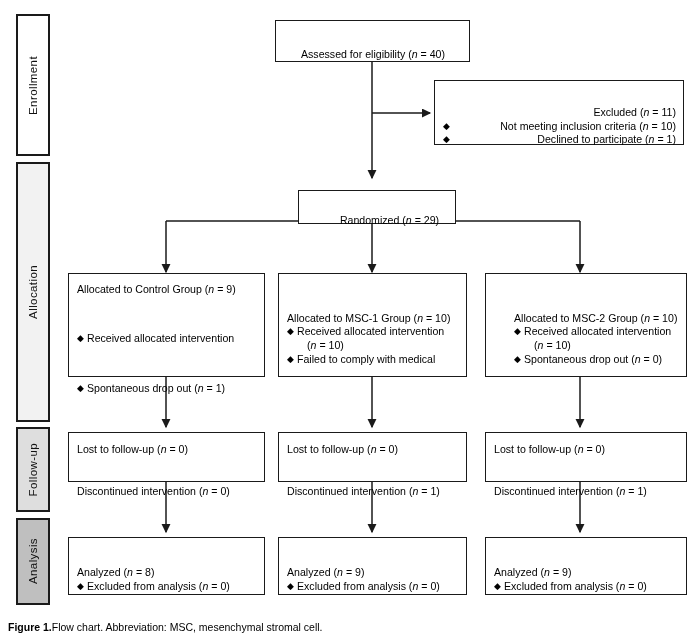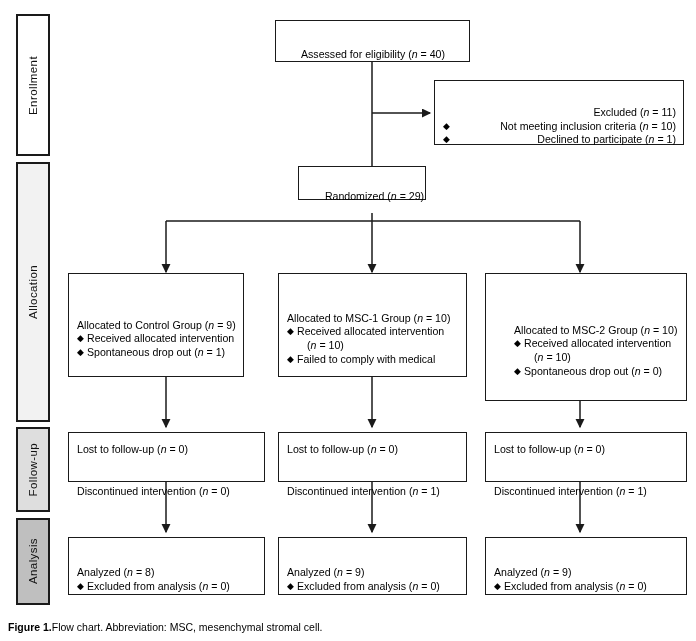--- a/index.html
+++ b/index.html
@@ -154,27 +154,27 @@
     <span>Excluded (</span><em class="n">n</em><span> = 11)</span>
   </div>
   <div class="bullet-line">
     <span class="bullet">◆</span><span>Not meeting inclusion criteria (</span><em class="n">n</em><span> = 10)</span>
   </div>
   <div class="bullet-line">
     <span class="bullet">◆</span><span>Declined to participate (</span><em class="n">n</em><span> = 1)</span>
   </div>
 </div>
 
-<div class="flow-box center-text" style="left:298px; top:166px; width:128px; height:34px;padding-left:32px;">
+<div class="flow-box center-text" style="left:298px; top:190px; width:158px; height:34px;padding-left:32px;">
   <div class="line">
     <span>Randomized (</span><em class="n">n</em><span> = 29)</span>
   </div>
 </div>
 
-<div class="flow-box" style="left:68px; top:273px; width:176px; height:104px;">
+<div class="flow-box" style="left:68px; top:273px; width:197px; height:104px;gap:36px;">
   <div class="line">
     <span>Allocated to Control Group (</span><em class="n">n</em><span> = 9)</span>
   </div>
   <div class="bullet-line">
     <span class="bullet">◆</span><span>Received allocated intervention</span>
   </div>
   <div class="bullet-line">
     <span class="bullet">◆</span><span>Spontaneous drop out (</span><em class="n">n</em><span> = 1)</span>
   </div>
 </div>
@@ -185,21 +185,21 @@
   </div>
   <div class="bullet-line">
     <span class="bullet">◆</span><span>Received allocated intervention</span>
     <span class="cont"><span>(</span><em class="n">n</em><span> = 10)</span></span>
   </div>
   <div class="bullet-line">
     <span class="bullet">◆</span><span>Failed to comply with medical</span>
   </div>
 </div>
 
-<div class="flow-box" style="left:485px; top:273px; width:202px; height:128px;padding-left:28px;">
+<div class="flow-box" style="left:485px; top:273px; width:202px; height:104px;padding-left:28px;">
   <div class="line">
     <span>Allocated to MSC-2 Group (</span><em class="n">n</em><span> = 10)</span>
   </div>
   <div class="bullet-line">
     <span class="bullet">◆</span><span>Received allocated intervention</span>
     <span class="cont"><span>(</span><em class="n">n</em><span> = 10)</span></span>
   </div>
   <div class="bullet-line">
     <span class="bullet">◆</span><span>Spontaneous drop out (</span><em class="n">n</em><span> = 0)</span>
   </div>

